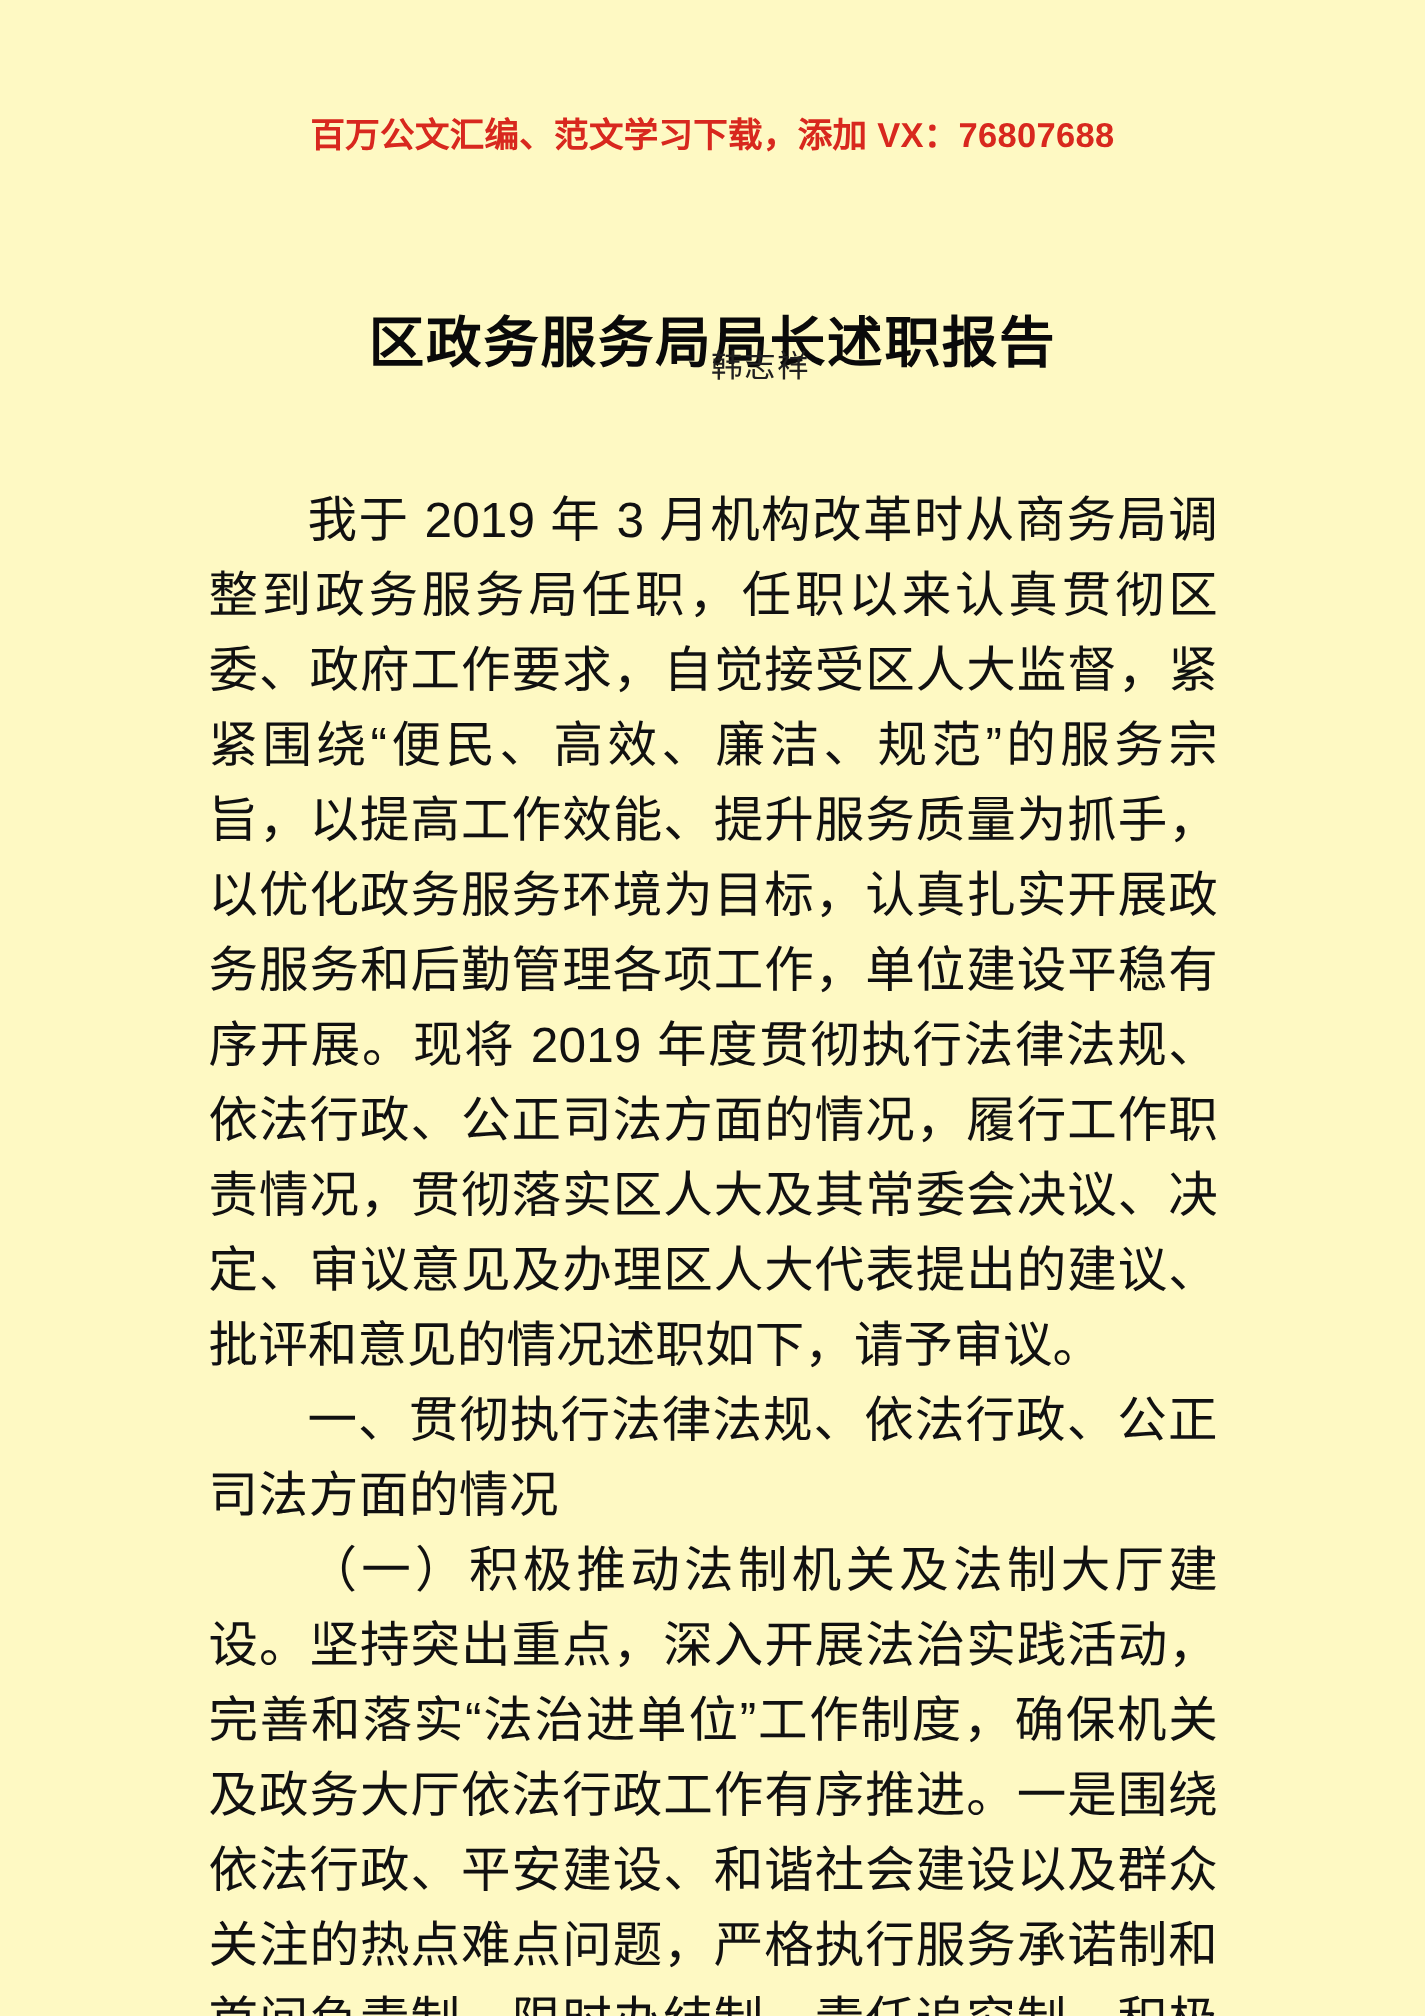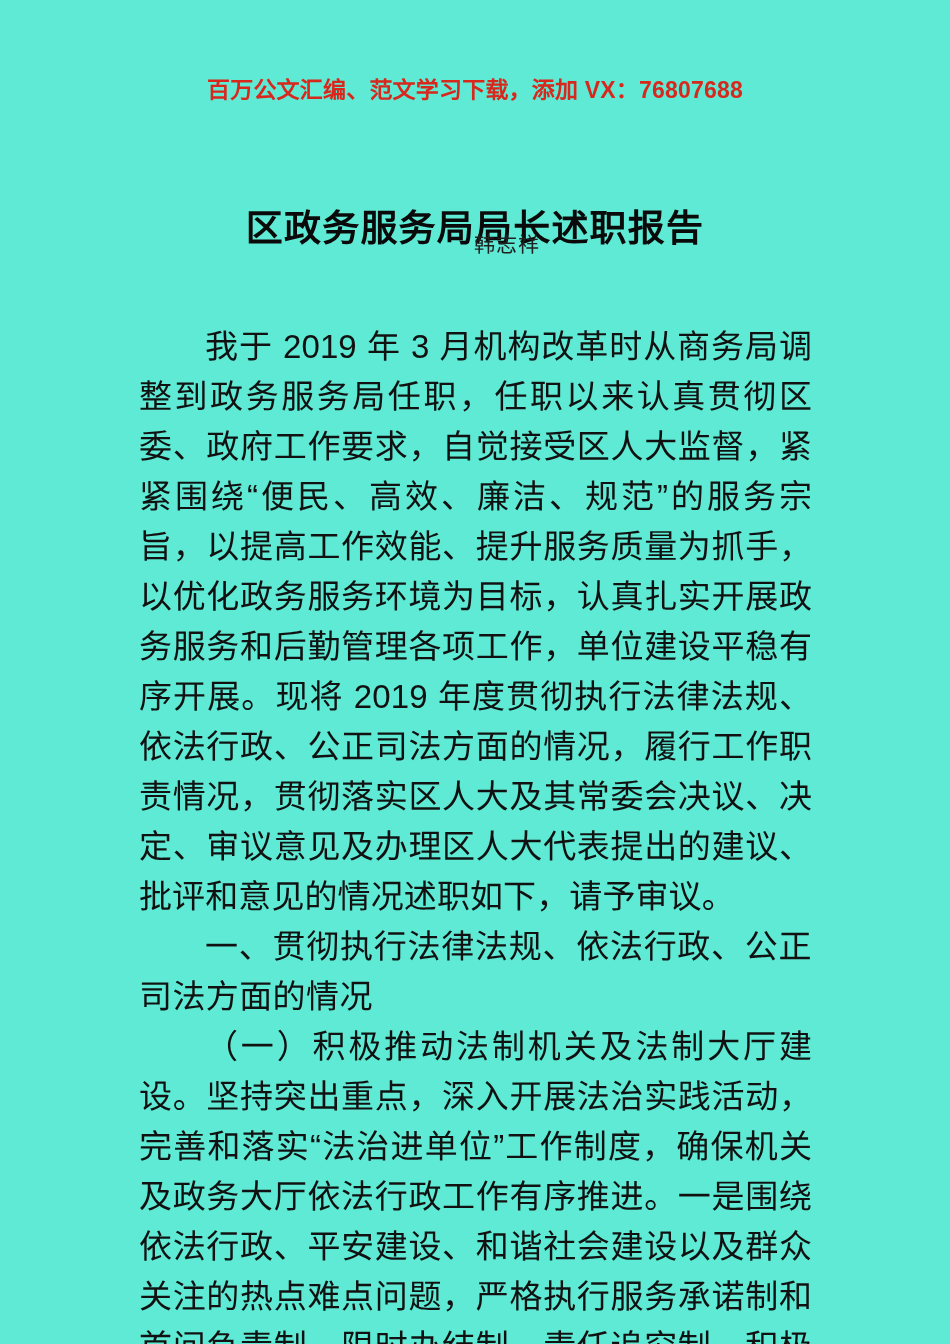--- a/index.html
+++ b/index.html
@@ -12,21 +12,21 @@
   body {
     font-family: "Liberation Sans", "DejaVu Sans", sans-serif;
     -webkit-font-smoothing: antialiased;
   }
 
   .page {
     position: relative;
     width: 950px;
     height: 1344px;
     margin: 0 auto;
-    background: #5eead4;
+    background: #fef9c3;
     overflow: hidden;
     box-sizing: border-box;
   }
 
   
   .promo-banner {
     position: absolute;
     top: 76px;
     left: 0;
     width: 950px;

